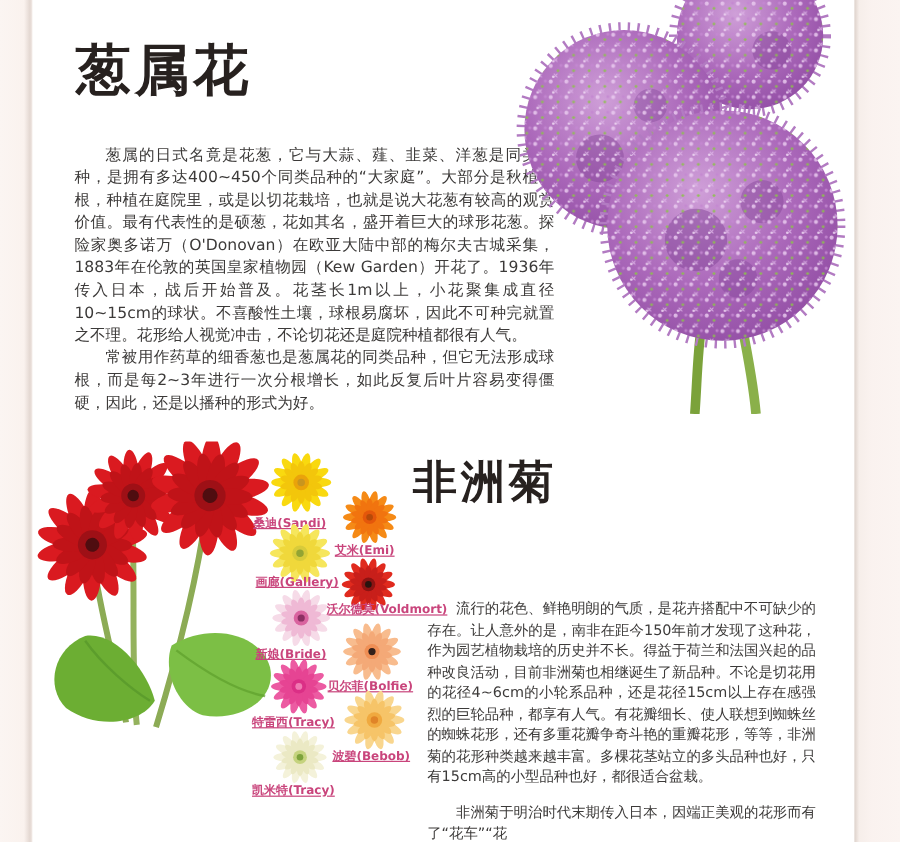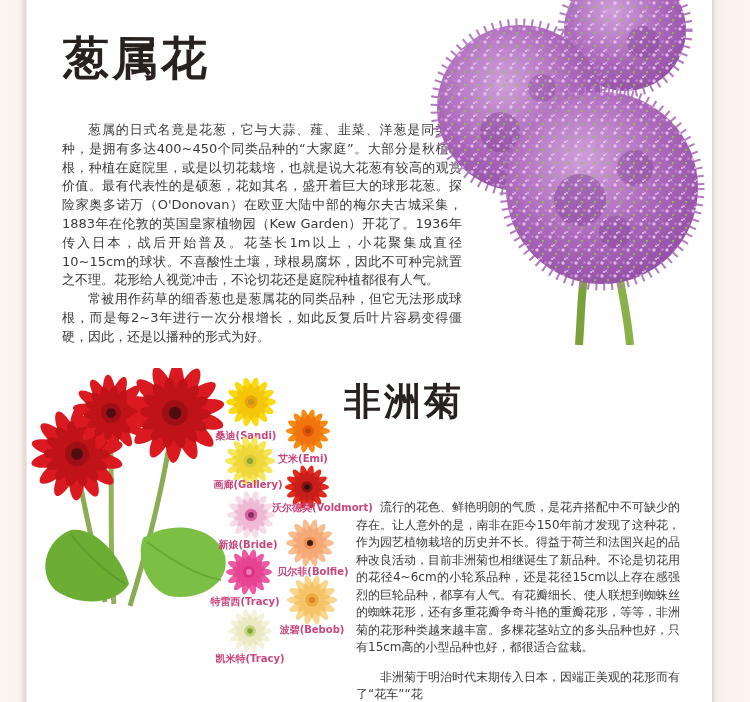--- a/index.html
+++ b/index.html
@@ -30,21 +30,21 @@
     line-height:17.5px;color:#3c3a39;text-align:justify;}
   .s2-body p{margin:12px;text-indent:2em;}
   .s2-body .p2{text-indent:0;}
   .p2-indent{display:inline-block;width:2em;}
   .narrow{display:inline-block;width:240px;text-align:justify;vertical-align:top;}
 
   
   .thumb{position:absolute;}
   .thumb svg{display:block;}
   .vlabel{position:absolute;font-size:10px;font-weight:bold;color:#c9457c;
-    text-align:center;letter-spacing:0px;white-space:nowrap;}
+    text-align:left;letter-spacing:0px;white-space:nowrap;text-decoration:underline;}
 
   .photo{position:absolute;}
 </style>
 </head>
 <body>
 
 <div id="page">
 
   <div class="edge-left"></div>
   <div class="edge-right"></div>
@@ -278,21 +278,21 @@
           <ellipse cx="17" cy="0" rx="17" ry="6.5" fill="#f1740f" transform="rotate(244.22857142857143)"></ellipse>
           <ellipse cx="17" cy="0" rx="17" ry="6.5" fill="#f1740f" transform="rotate(269.9428571428572)"></ellipse>
           <ellipse cx="17" cy="0" rx="17" ry="6.5" fill="#f1740f" transform="rotate(295.65714285714284)"></ellipse>
           <ellipse cx="17" cy="0" rx="17" ry="6.5" fill="#f1740f" transform="rotate(321.37142857142857)"></ellipse>
           <ellipse cx="17" cy="0" rx="17" ry="6.5" fill="#f1740f" transform="rotate(347.0857142857143)"></ellipse>
           <circle r="12.5" fill="#e4570b"></circle>
           <circle r="6" fill="#b64a08"></circle>
         </g>
       </svg>
     </div>
-  <div class="vlabel" style="left:268px;top:452px;width:70px;">艾米(Emi)</div>
+  <div class="vlabel" style="left:279px;top:452px;width:70px;">艾米(Emi)</div>
 
   <div class="thumb" style="left:224px;top:435px;">
     <svg width="52" height="52" viewBox="-50 -50 100 100">
         <g>
           <ellipse cx="24" cy="0" rx="24" ry="8" fill="#f6e65c" transform="rotate(0)"></ellipse>
           <ellipse cx="24" cy="0" rx="24" ry="8" fill="#f6e65c" transform="rotate(25.714285714285715)"></ellipse>
           <ellipse cx="24" cy="0" rx="24" ry="8" fill="#f6e65c" transform="rotate(51.42857142857143)"></ellipse>
           <ellipse cx="24" cy="0" rx="24" ry="8" fill="#f6e65c" transform="rotate(77.14285714285714)"></ellipse>
           <ellipse cx="24" cy="0" rx="24" ry="8" fill="#f6e65c" transform="rotate(102.85714285714286)"></ellipse>
           <ellipse cx="24" cy="0" rx="24" ry="8" fill="#f6e65c" transform="rotate(128.57142857142858)"></ellipse>

